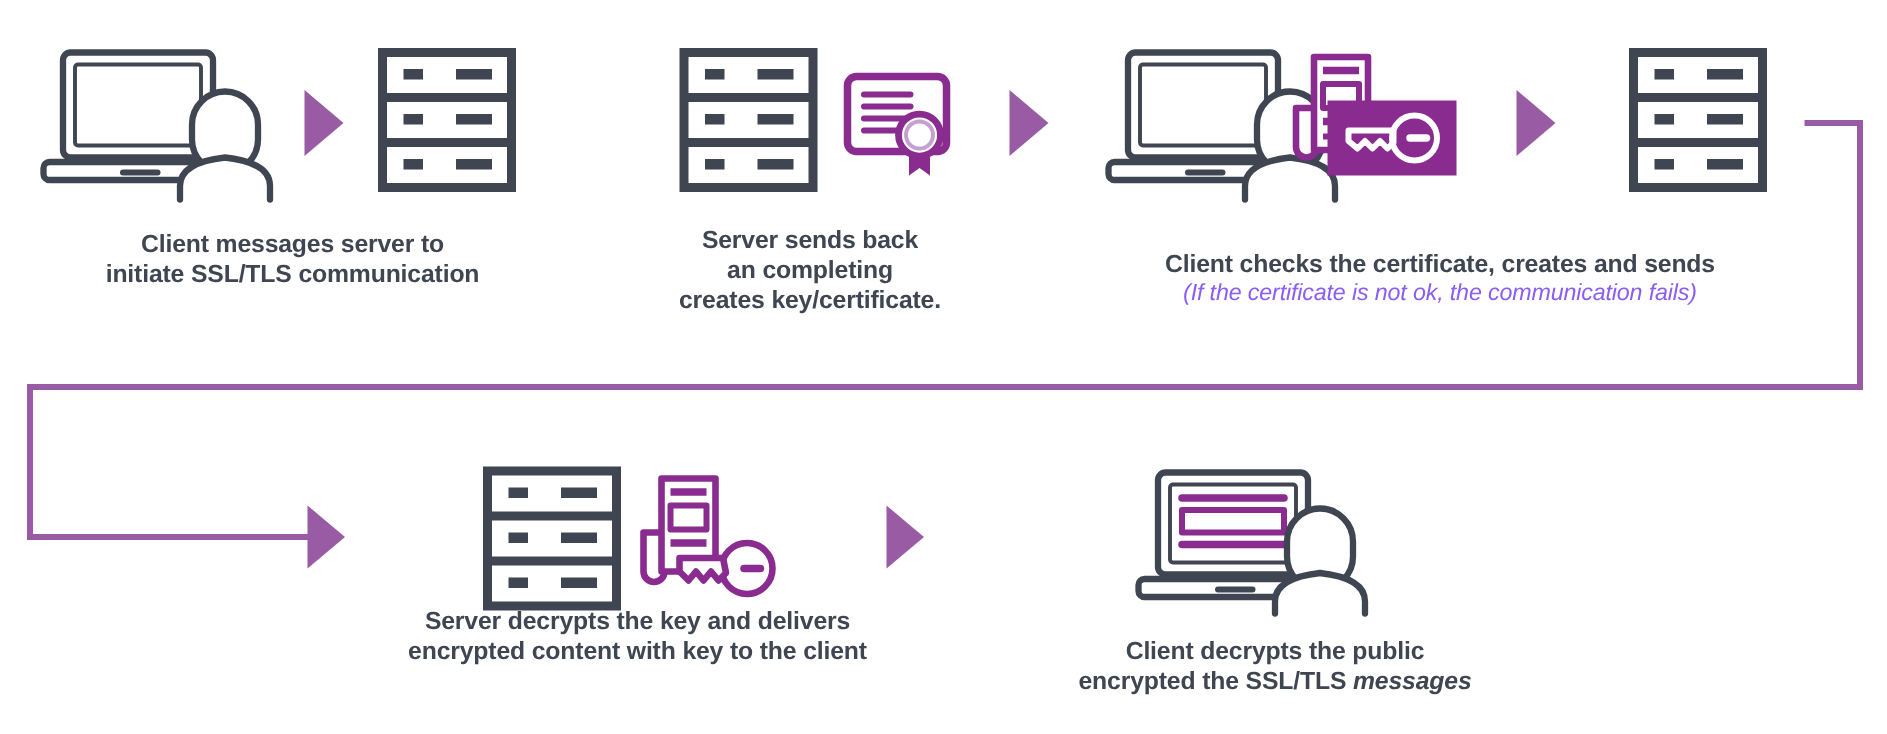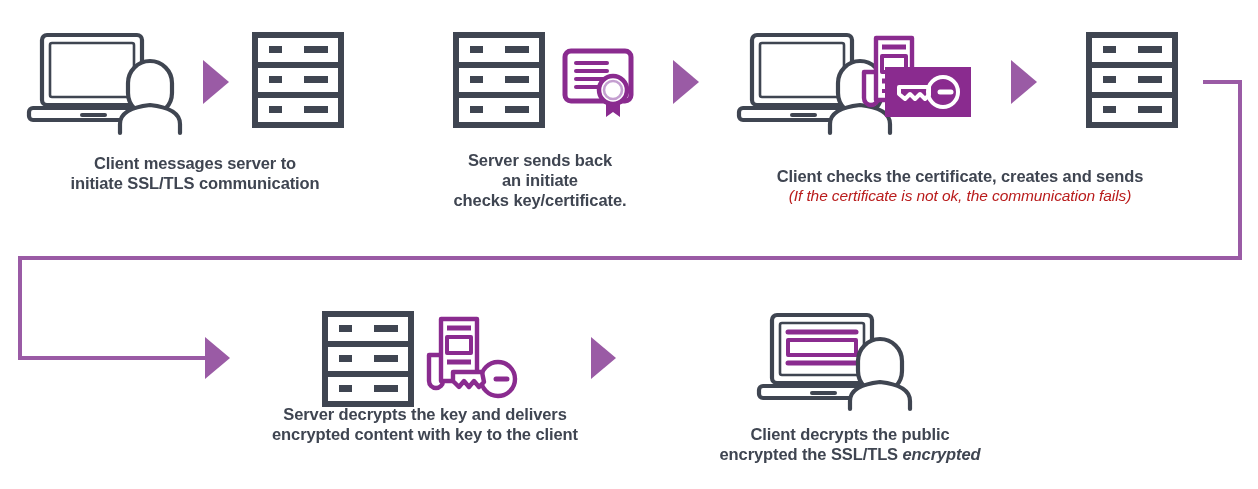--- a/index.html
+++ b/index.html
@@ -26,21 +26,21 @@
     font-weight: bold;
     font-size: 16.5px;
     line-height: 20px;
     letter-spacing: -0.1px;
   }
   .caption .note {
     display: block;
     font-style: italic;
     font-weight: normal;
     font-size: 15.5px;
-    color: #b91c1c;
+    color: #8b5cf6;
   }
   .caption .ital-bold {
     font-style: italic;
   }
 
   
   .arrow {
     position: absolute;
     width: 0;
     height: 0;
@@ -130,22 +130,22 @@
 
       <circle cx="51" cy="42" r="14" fill="#ffffff" stroke="#8a2b8f" stroke-width="4.5"></circle>
       <circle cx="51" cy="42" r="9" fill="#ffffff" stroke="#c49fd0" stroke-width="2.6"></circle>
     </svg>
   </div>
 
   <div class="arrow" style="left:673px; top:60px;"></div>
 
   <div class="caption" style="left:400px; top:150px; width:280px;text-align:center;">
     <span>Server sends back</span><br>
-    <span>an initiate</span><br>
-    <span>checks key/certificate.</span>
+    <span>an completing</span><br>
+    <span>creates key/certificate.</span>
   </div>
 
   <div class="abs" style="left:735px; top:30px;">
     <svg width="150" height="105" viewBox="0 0 150 105" fill="none" stroke="#3f4551" stroke-width="4.2" stroke-linejoin="round" stroke-linecap="round">
       <rect x="17" y="5" width="100" height="70" rx="5"></rect>
       <rect x="25" y="13" width="84" height="54" rx="2" stroke-width="2.6"></rect>
       <path d="M8 78 h118 a4 4 0 0 1 4 4 v4 a4 4 0 0 1 -4 4 H8 a4 4 0 0 1 -4 -4 v-4 a4 4 0 0 1 4 -4 z"></path>
       <line x1="57" y1="85" x2="80" y2="85" stroke-width="4"></line>
       <path d="M103 53 a22 22 0 0 1 44 0 v10 a22 22 0 0 1 -44 0 z" fill="#ffffff"></path>
       <path d="M95 103 v-9 c0 -11 12 -17 30 -19 18 2 30 8 30 19 v9" fill="#ffffff"></path>
@@ -254,16 +254,16 @@
       </g>
       <path d="M8 76 h118 a4 4 0 0 1 4 4 v4 a4 4 0 0 1 -4 4 H8 a4 4 0 0 1 -4 -4 v-4 a4 4 0 0 1 4 -4 z"></path>
       <line x1="57" y1="83" x2="80" y2="83" stroke-width="4"></line>
       <path d="M103 51 a22 22 0 0 1 44 0 v10 a22 22 0 0 1 -44 0 z" fill="#ffffff"></path>
       <path d="M95 99 v-8 c0 -11 12 -17 30 -19 18 2 30 8 30 19 v8" fill="#ffffff"></path>
     </svg>
   </div>
 
   <div class="caption" style="left:660px; top:424px; width:380px;">
     <span>Client decrypts the public</span><br>
-    <span>encrypted the SSL/TLS </span><span class="ital-bold">encrypted</span>
+    <span>encrypted the SSL/TLS </span><span class="ital-bold">messages</span>
   </div>
 
 </div>
 
 </body></html>

